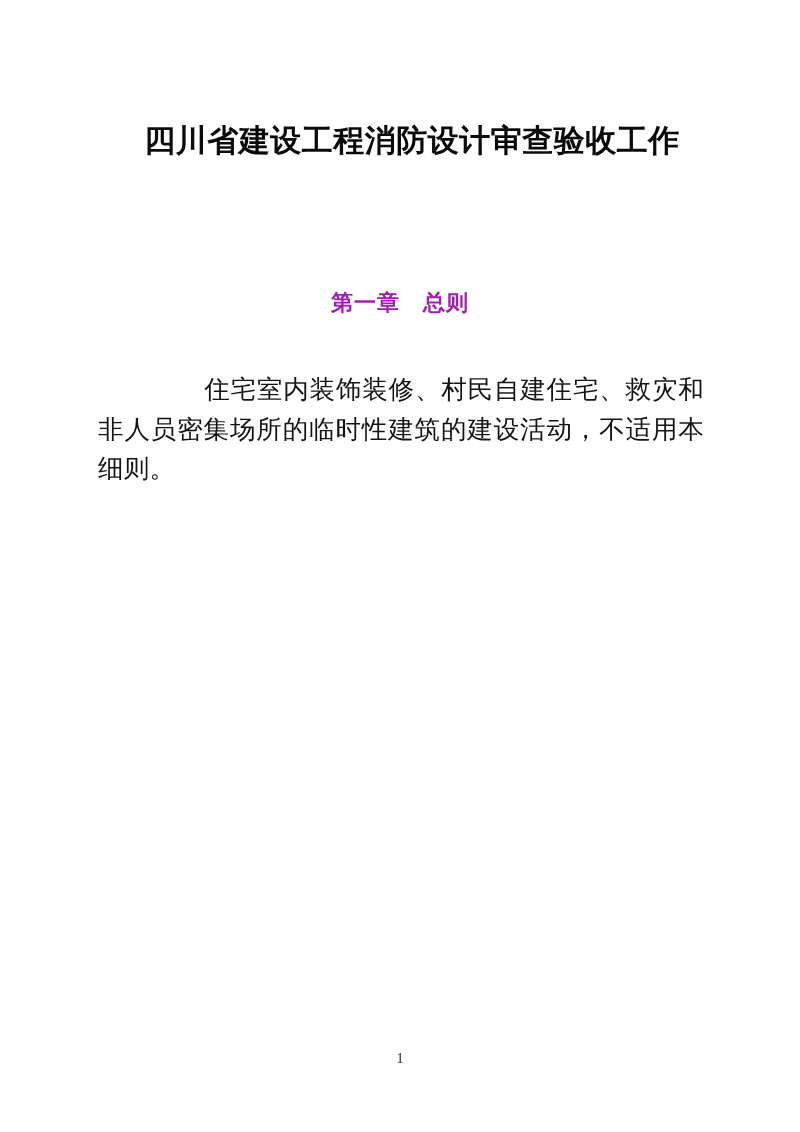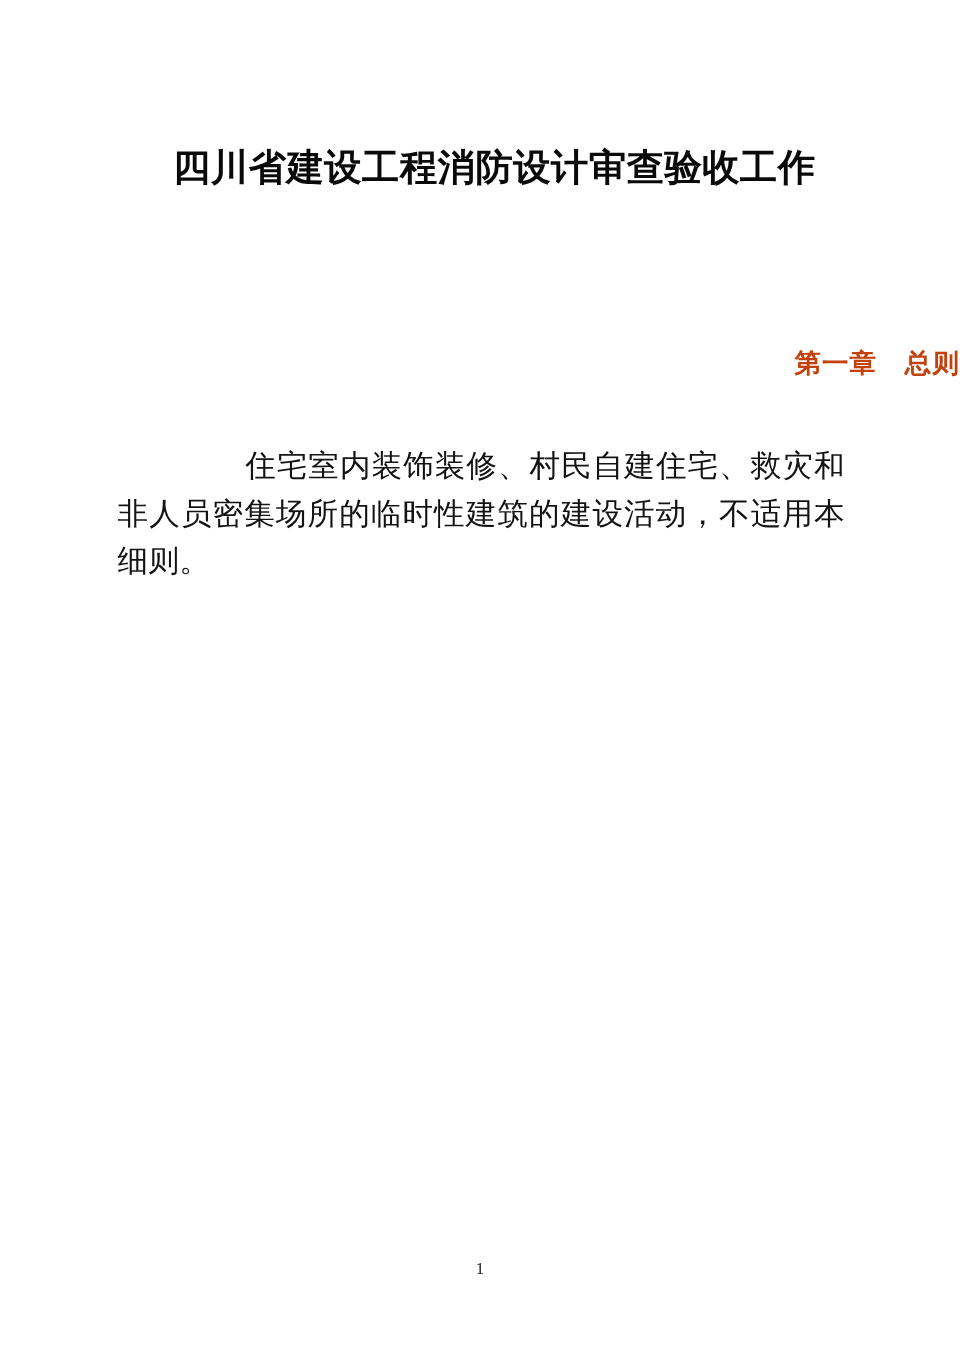--- a/index.html
+++ b/index.html
@@ -43,27 +43,27 @@
     display: block;
     white-space: nowrap;
   }
 
   
   .chapter-heading {
     position: absolute;
     left: 0;
     top: 288px;
     width: 800px;
-    text-align: right;
+    text-align: center;
     font-family: Liberation Sans, sans-serif;
     font-weight: bold;
     font-size: 22px;
     line-height: 30px;
     letter-spacing: 1px;
-    color: #c2410c;
+    color: #a21caf;
   }
 
   
   .body-block {
     position: absolute;
     left: 98px;
     top: 331px;
     width: 606px;
   }
 

